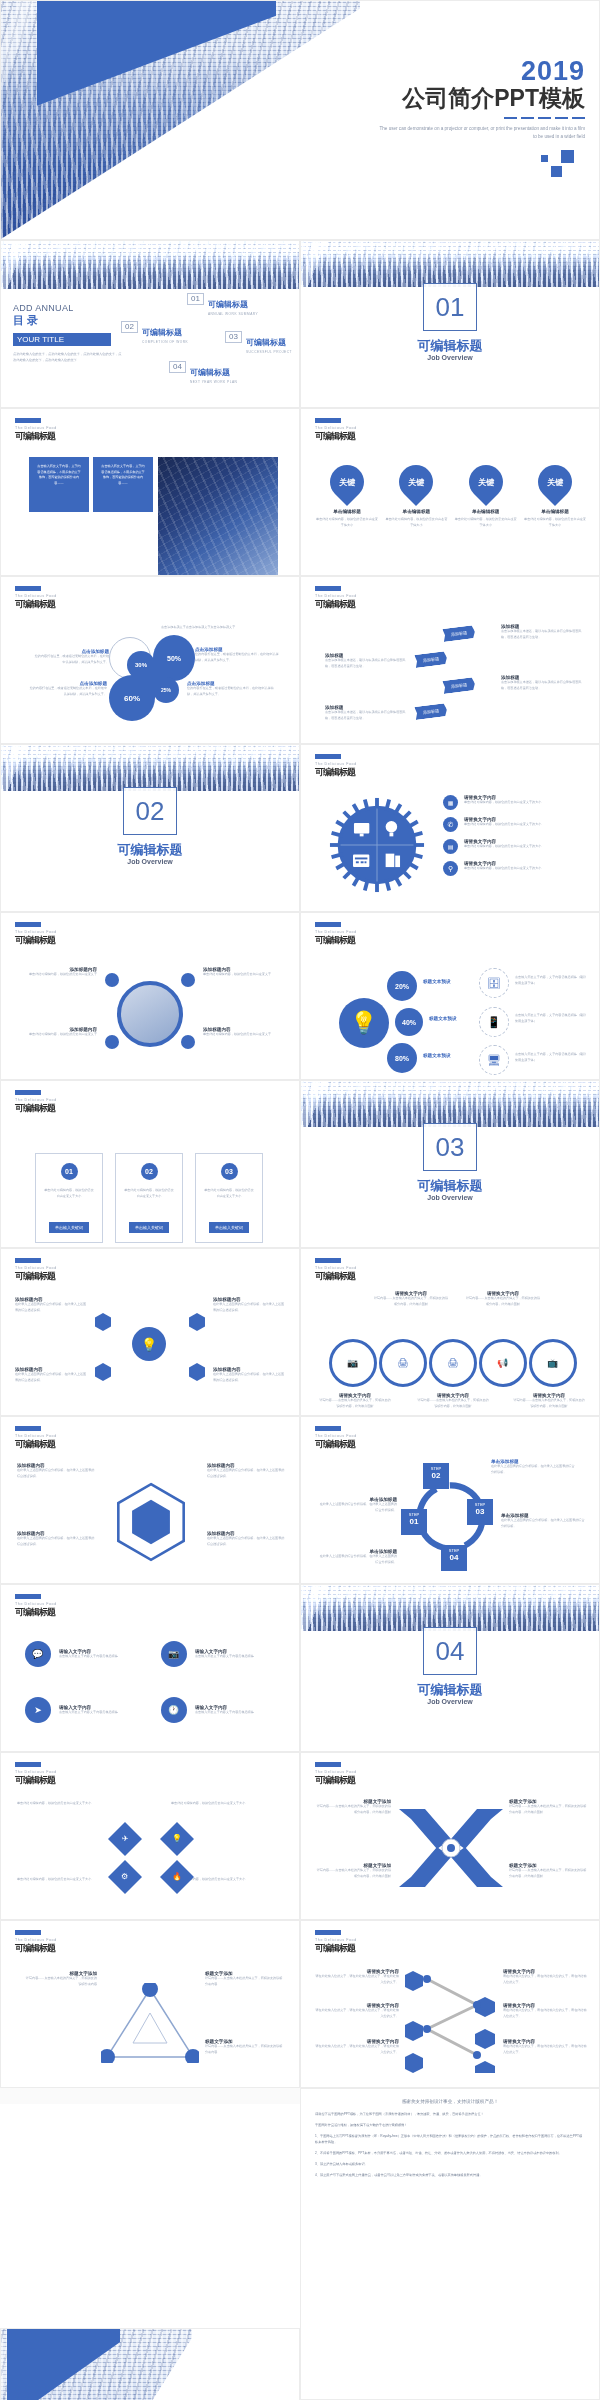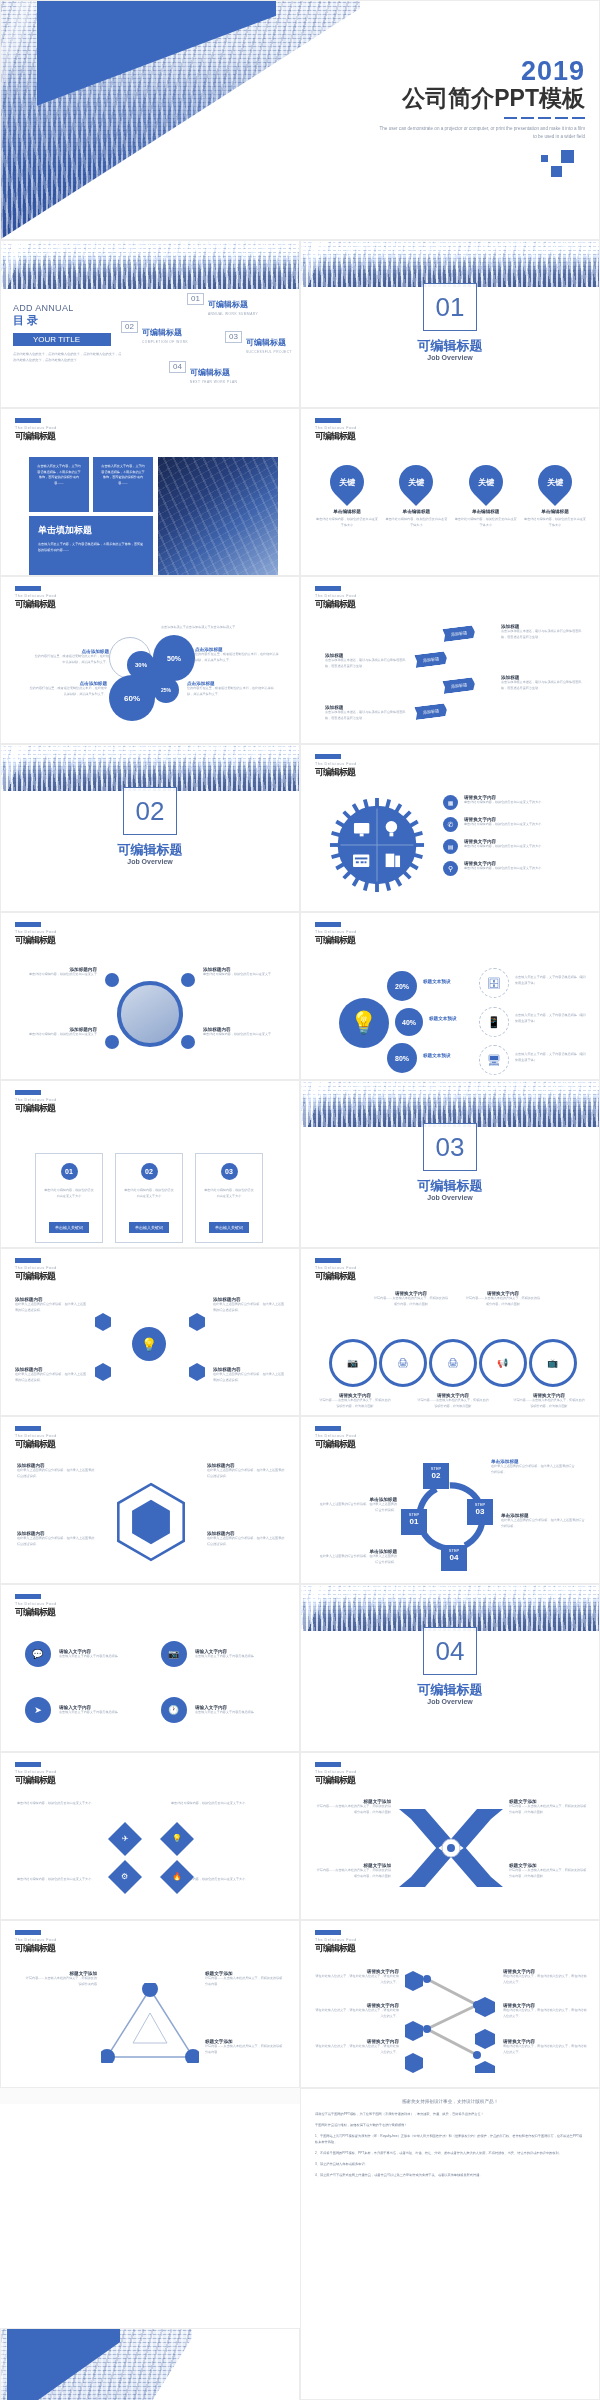--- a/index.html
+++ b/index.html
@@ -67,21 +67,21 @@
   .hd  { position:absolute; left:14px; top:9px; }
   .hd .en { font-size:3.6px; color:#9aa4b5; letter-spacing:.6px; }
   .hd .cn { font-size:9px; color:#2b2b2b; font-weight:bold; letter-spacing:-1px; }
 
   
   .toc-photo{ position:absolute; left:0; top:0; width:100%; height:48px; }
   .toc-body{ position:absolute; left:0; top:48px; width:100%; height:120px; }
   .toc-left{ position:absolute; left:12px; top:14px; width:110px; }
   .toc-left .add{ font-size:9px; color:#56698f; letter-spacing:.3px; }
   .toc-left .ml { font-size:11px; color:#3c68bd; font-weight:bold; letter-spacing:3px; }
-  .toc-left .yt { background:#3c68bd; color:#fff; font-size:8px; padding:2px 20px; display:inline-block; width:98px;}
+  .toc-left .yt { background:#3c68bd; color:#fff; font-size:8px; padding:2px 4px; display:inline-block; width:98px;}
   .toc-left .desc{ font-size:3.2px; color:#8e9ab0; line-height:1.9; margin-top:5px; }
   .toc-item{ position:absolute; display:flex; gap:4px; align-items:flex-start; }
   .toc-num{ border:1px solid #b9c4d8; color:#6f80a0; font-size:8px; padding:1px 3px; line-height:1; }
   .toc-tx .t{ font-size:8px; color:#3c68bd; font-weight:bold; line-height:1.15; }
   .toc-tx .s{ font-size:3.2px; color:#9aa6ba; letter-spacing:.5px; line-height:1.7; margin-top:1px;}
 
   
   .sec-photo{ position:absolute; left:0; top:0; width:100%; height:46px; }
   .sec-box{
     position:absolute; left:50%; top:42px; transform:translateX(-50%);
@@ -201,24 +201,20 @@
     <div class="hd">
       <div class="bar"></div>
       <div class="en">The Delicious Food</div>
       <div class="cn">可编辑标题</div>
     </div>
     <div style="position:absolute;left:28px;top:48px;width:60px;height:55px;background:#3c68bd;padding:7px;">
       <div class="pp white-tt" style="text-align:center">点击输入简要文字内容，文字内容需概括精炼，不用多余的文字修饰，言简意赅的说明分项内容……</div>
     </div>
     <div style="position:absolute;left:92px;top:48px;width:60px;height:55px;background:#3c68bd;padding:7px;">
       <div class="pp white-tt" style="text-align:center">点击输入简要文字内容，文字内容需概括精炼，不用多余的文字修饰，言简意赅的说明分项内容……</div>
-    </div>
-    <div style="position:absolute;left:28px;top:107px;width:124px;height:60px;background:#3c68bd;padding:8px 9px;">
-      <div style="color:#fff;font-size:9px;font-weight:bold;">单击填加标题</div>
-      <div class="pp white-tt" style="margin-top:5px;">点击输入简要文字内容，文字内容需概括精炼，不用多余的文字修饰，言简意赅的说明分项内容……</div>
     </div>
     <div style="position:absolute;left:157px;top:48px;width:120px;height:119px;
                 background:linear-gradient(140deg,#1a2a55 0%,#27407e 35%,#3e63ab 60%,#8ea9d6 100%);">
       <div style="position:absolute;inset:0;background:repeating-linear-gradient(65deg,rgba(255,255,255,.13) 0 2px,transparent 2px 9px),repeating-linear-gradient(-30deg,rgba(255,255,255,.08) 0 1px,transparent 1px 7px);"></div>
     </div>
   </div>
 
   <div class="slide half" style="left:300px; top:408px;">
     <div class="hd">
       <div class="bar"></div>

